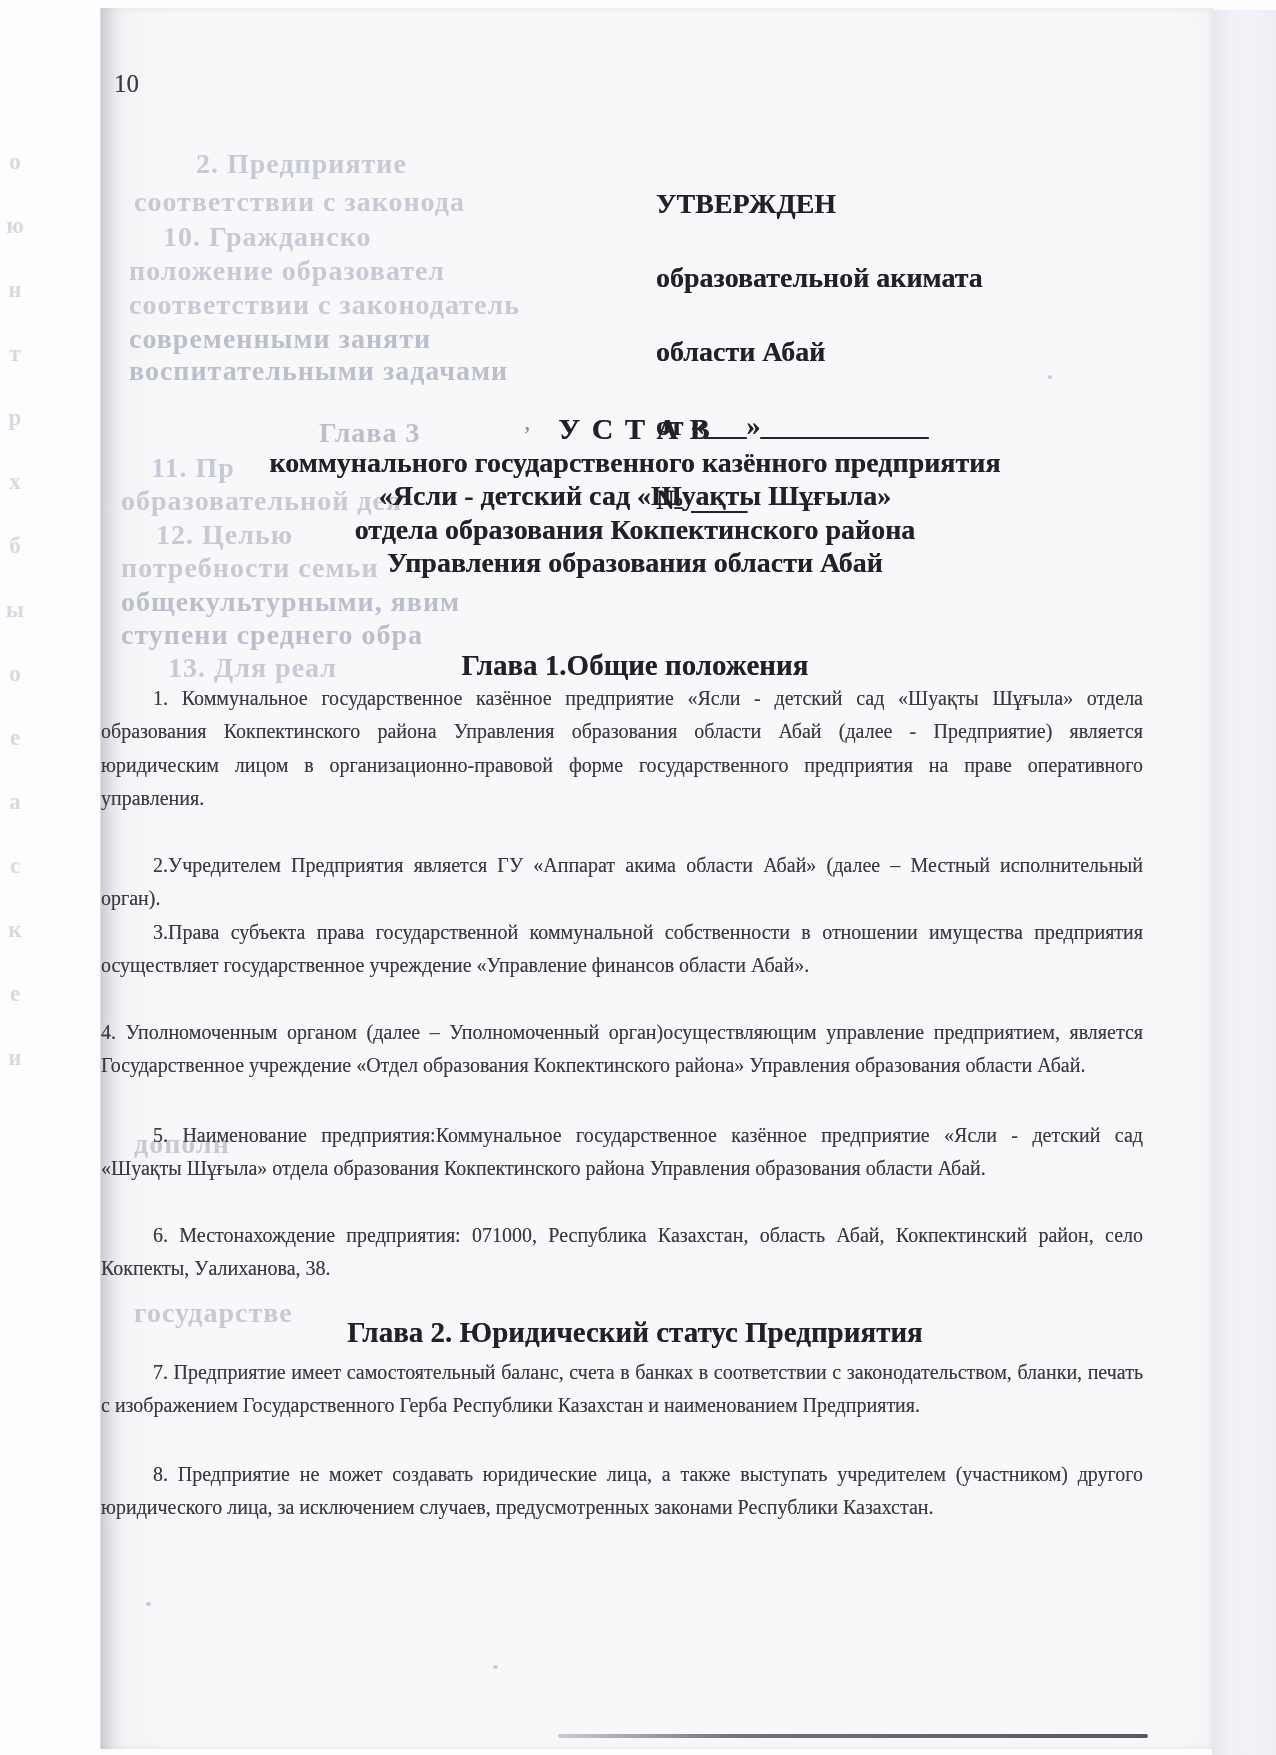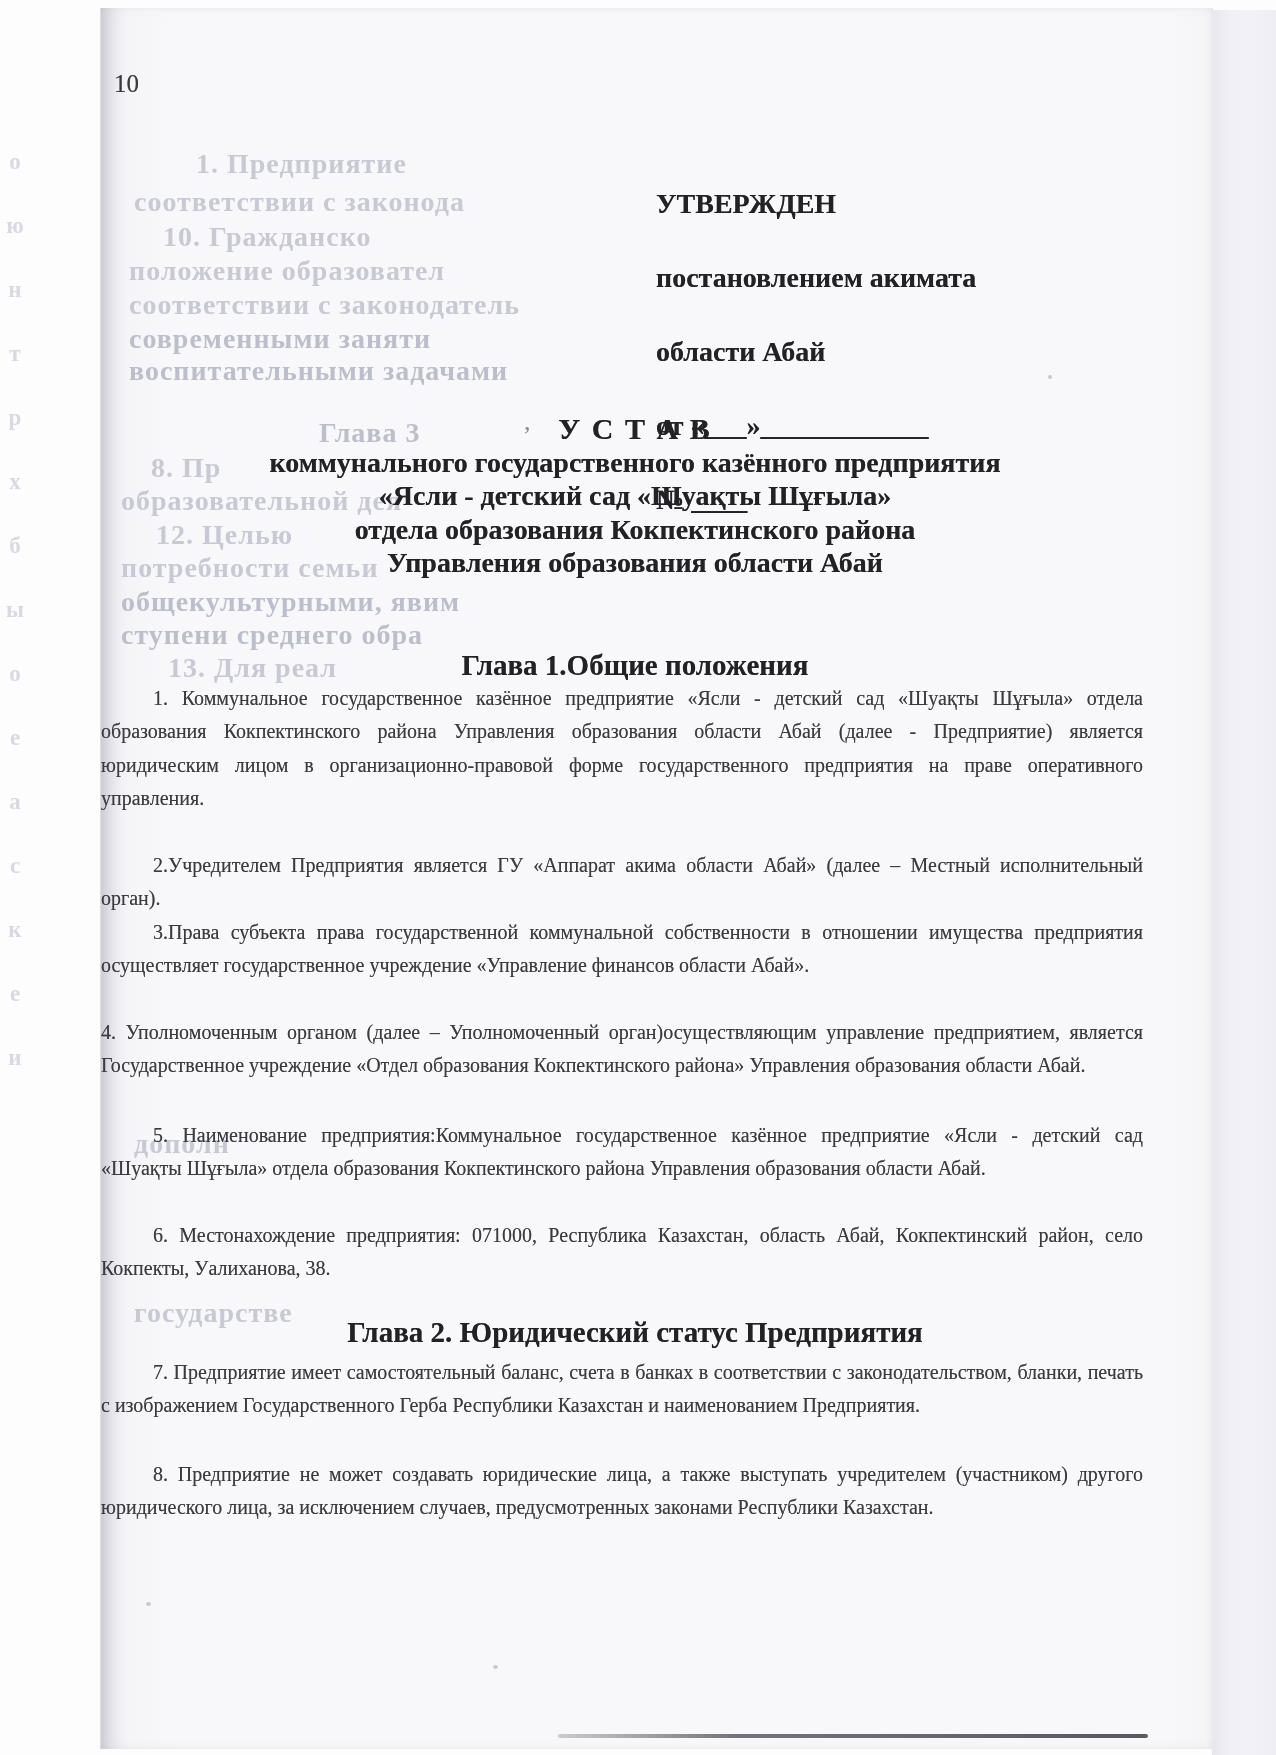--- a/index.html
+++ b/index.html
@@ -88,45 +88,45 @@
 а
 с
 к
 е
 и</div>
 
   <div class="spine"></div>
 
   <div class="page">
 
-    <div class="ghost gA1">1.  Предприятие</div>
+    <div class="ghost gA1">2.  Предприятие</div>
     <div class="ghost gA2">соответствии с законода</div>
     <div class="ghost gA3">10.  Гражданско</div>
     <div class="ghost gA4">положение  образовател</div>
     <div class="ghost gA5">соответствии  с  законодатель</div>
     <div class="ghost gA6 dark">современными    заняти</div>
     <div class="ghost gA7 dark">воспитательными  задачами</div>
 
     <div class="ghost gB1 dark">Глава 3</div>
-    <div class="ghost gB2">8.  Пр</div>
+    <div class="ghost gB2">11.  Пр</div>
     <div class="ghost gB3">образовательной дея</div>
     <div class="ghost gB4">12. Целью</div>
     <div class="ghost gB5">потребности  семьи</div>
     <div class="ghost gB6 dark">общекультурными,  явим</div>
     <div class="ghost gB7 dark">ступени среднего обра</div>
     <div class="ghost gB8">13.  Для  реал</div>
 
     <div class="ghost gC1">дополн</div>
     <div class="ghost gC2">государстве</div>
 
     <div class="abs page-number ink">10</div>
 
     <div class="abs approval">
       <div class="ink-bold">УТВЕРЖДЕН</div>
-      <div class="ink-bold">постановлением акимата</div>
+      <div class="ink-bold">образовательной акимата</div>
       <div class="ink-bold">области Абай</div>
       <div class="ink-bold">от «___»____________</div>
       <div class="ink-bold">№ ____</div>
     </div>
 
     <div class="speck speck-comma">,</div>
 
     <div class="abs title-block">
       <div class="ink-bold title-line-0">У С Т А В</div>
       <div class="ink-bold">коммунального государственного казённого предприятия</div>

